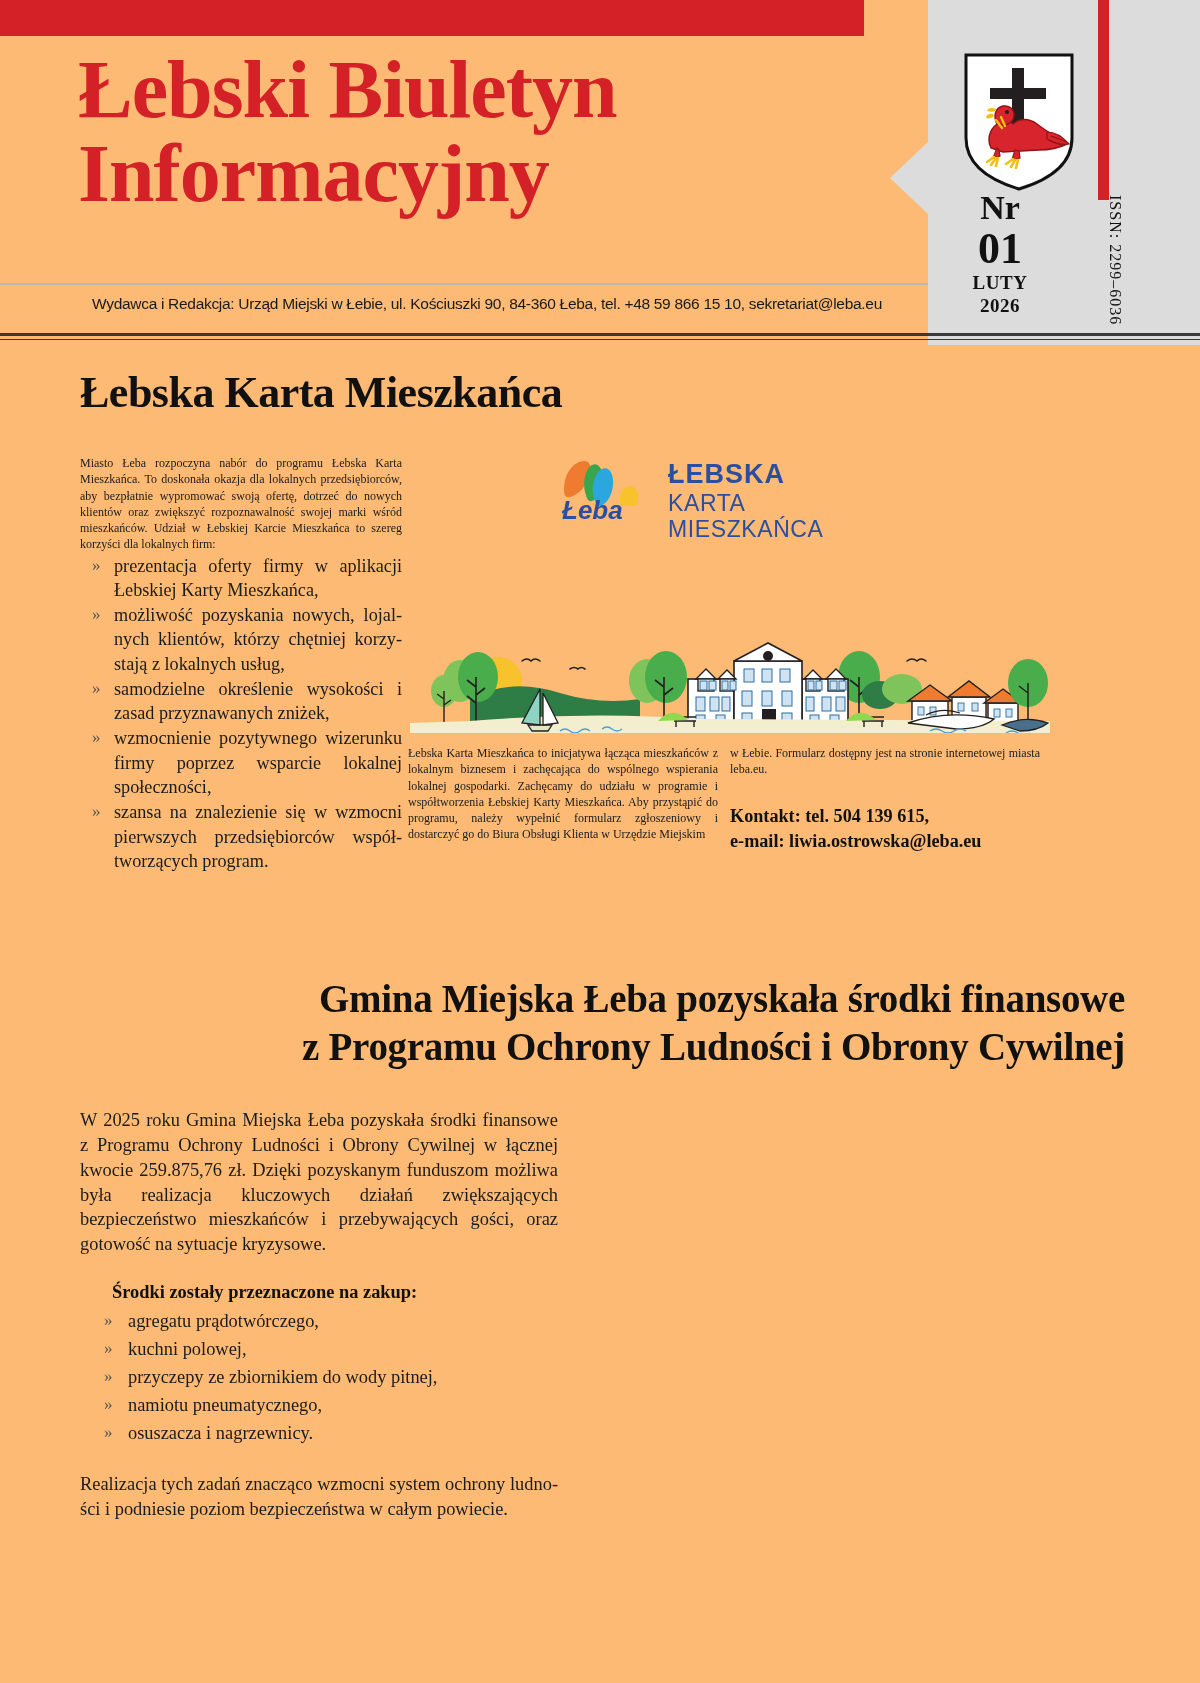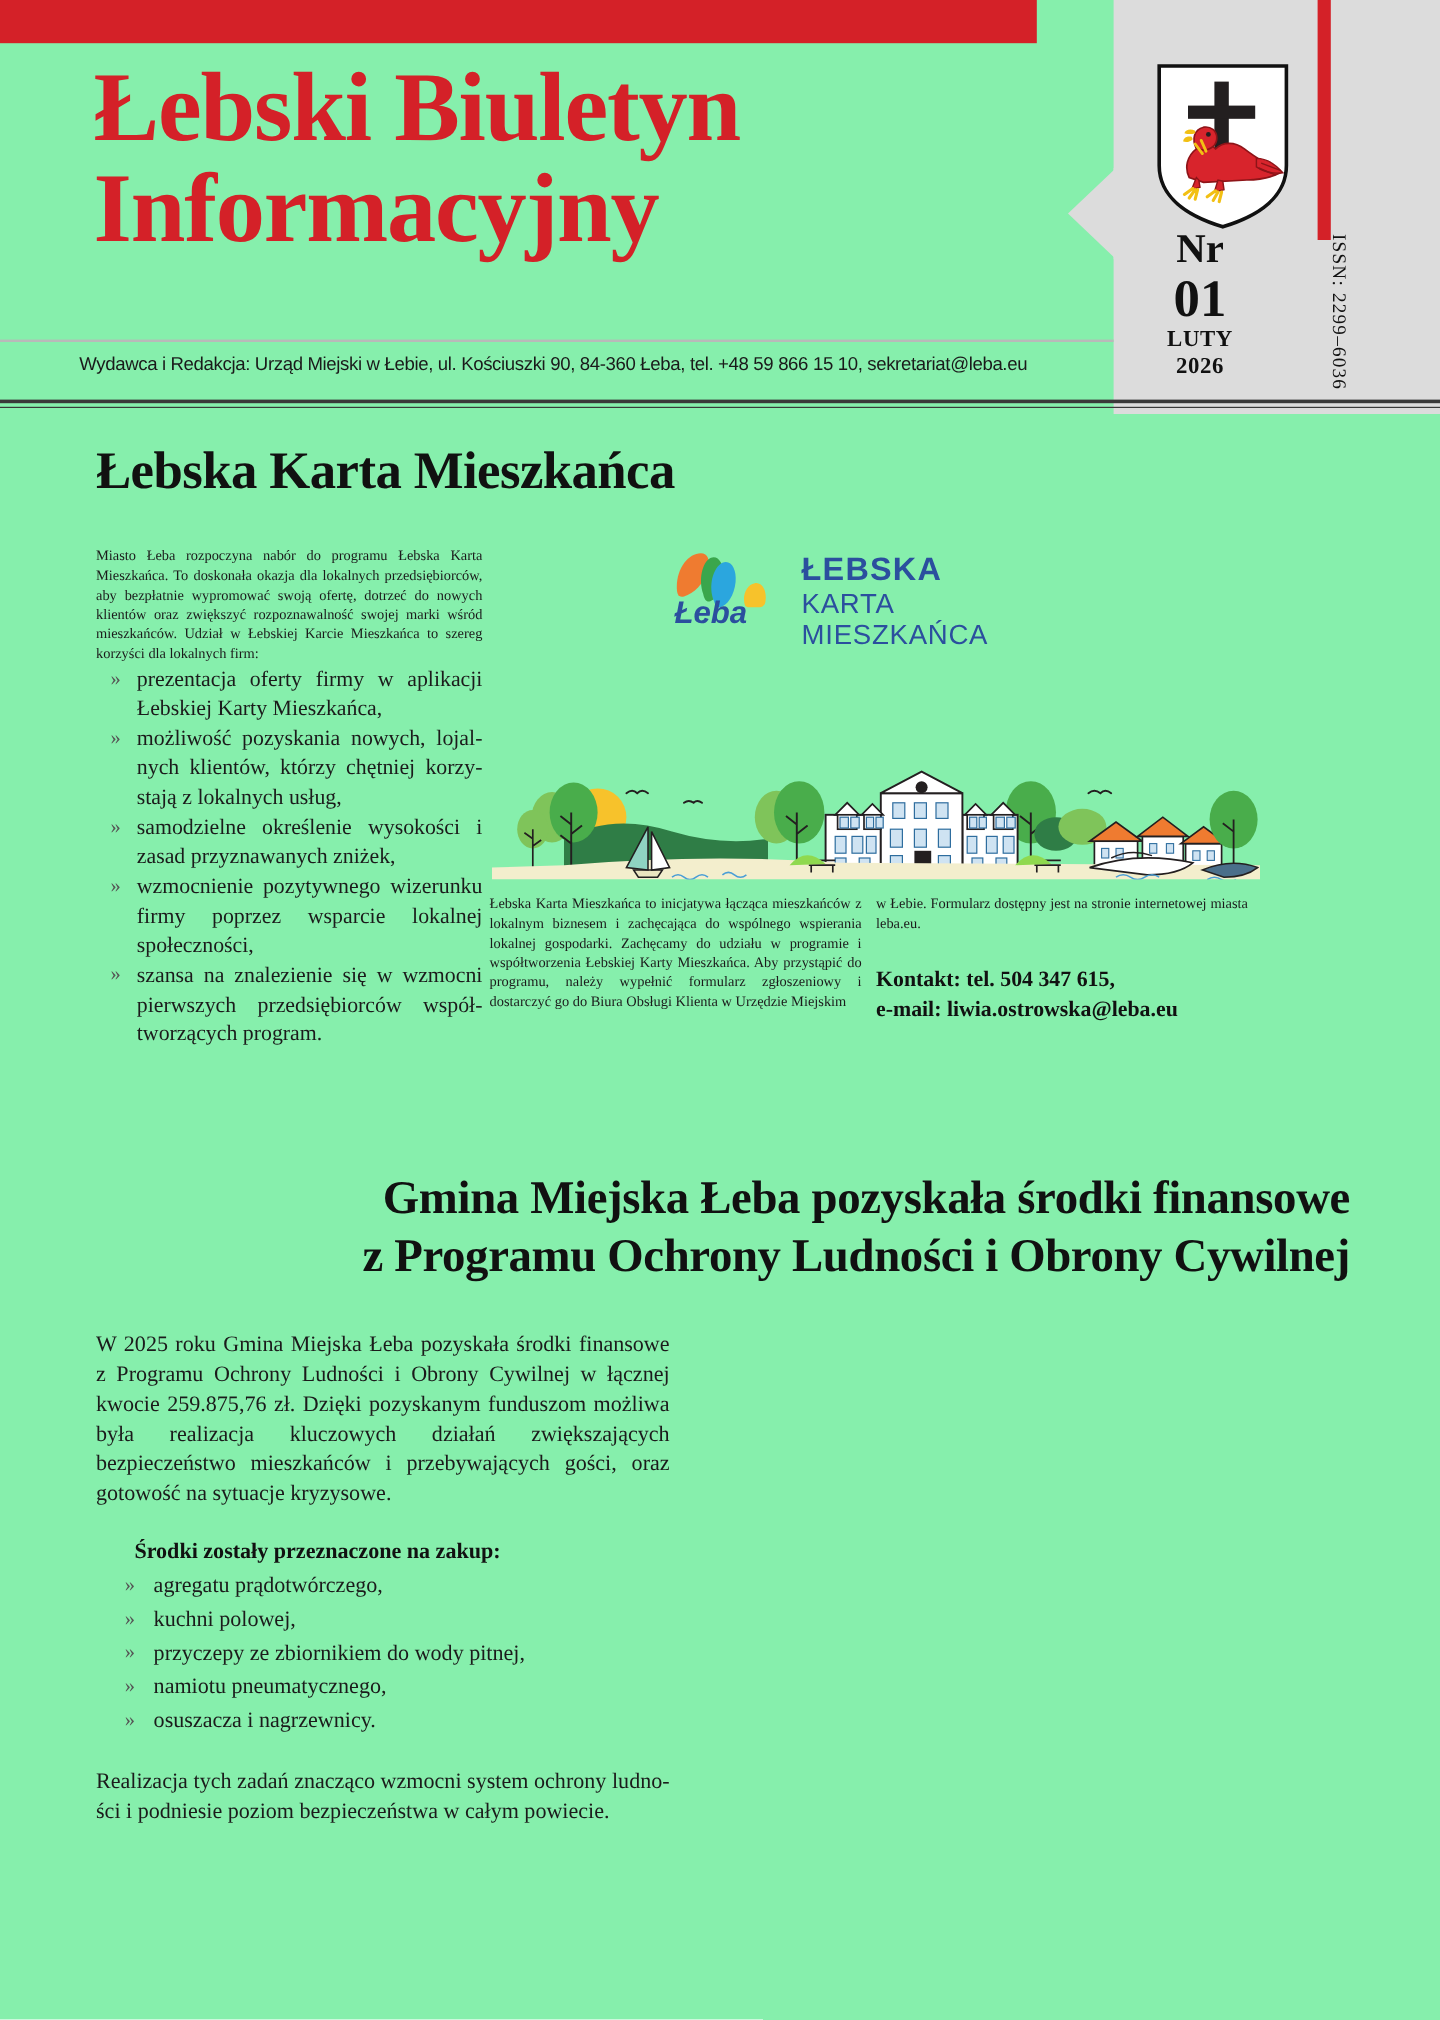--- a/index.html
+++ b/index.html
@@ -9,21 +9,21 @@
     height: 1683px;
     background: #ffffff;
     font-family: "Liberation Serif", serif;
   }
 
   .page {
     position: relative;
     width: 1200px;
     height: 1683px;
     overflow: hidden;
-    background: #86efac;
+    background: #fdba74;
   }
 
   
   .header {
     position: relative;
     width: 1200px;
     height: 345px;
   }
   .hdr-red-bar {
     position: absolute;
@@ -87,21 +87,21 @@
     background: #3a3a3a;
   }
   .hdr-rule-bottom2 {
     position: absolute;
     left: 0; top: 339px;
     width: 1200px; height: 1px;
     background: #3a3a3a;
   }
   .imprint {
     position: absolute;
-    left: 66px; top: 295px;
+    left: 92px; top: 295px;
     width: 830px;
     font-family: "Liberation Sans", sans-serif;
     font-size: 15.5px;
     color: #1a1a1a;
     letter-spacing: -0.3px;
     white-space: nowrap;
   }
 
   
   .coa {
@@ -521,21 +521,21 @@
       </svg>
     </div>
 
     <div class="col-mid-1">
       <p class="body-text">Łebska Karta Mieszkańca to inicjatywa łącząca mieszkańców z lokalnym bizne­sem i zachęcająca do wspólnego wspiera­nia lokalnej gospodarki. Zachęcamy do udziału w programie i współtworzenia Łebskiej Karty Mieszkańca. Aby przystą­pić do programu, należy wypełnić formu­larz zgłoszeniowy i dostarczyć go do Biura Obsługi Klienta w Urzędzie Miejskim</p>
     </div>
 
     <div class="col-right-1">
       <p class="body-text">w Łebie. Formularz dostępny jest na stro­nie internetowej miasta leba.eu.</p>
       <div class="contact-block">
-        <div>Kontakt: tel. 504 347 615,</div>
+        <div>Kontakt: tel. 504 139 615,</div>
         <div>e-mail: liwia.ostrowska@leba.eu</div>
       </div>
     </div>
   </div>
 
   <div class="article2">
 
     <h2 class="headline-2">
       <span style="display: block;">Gmina Miejska Łeba pozyskała środki finansowe</span>
       <span style="display: block;">z Programu Ochrony Ludności i Obrony Cywilnej</span>

